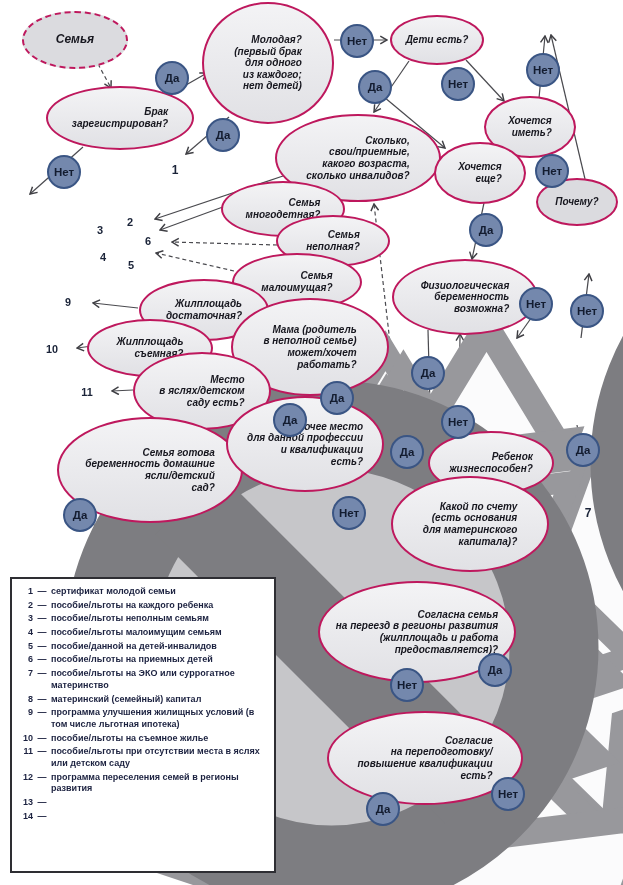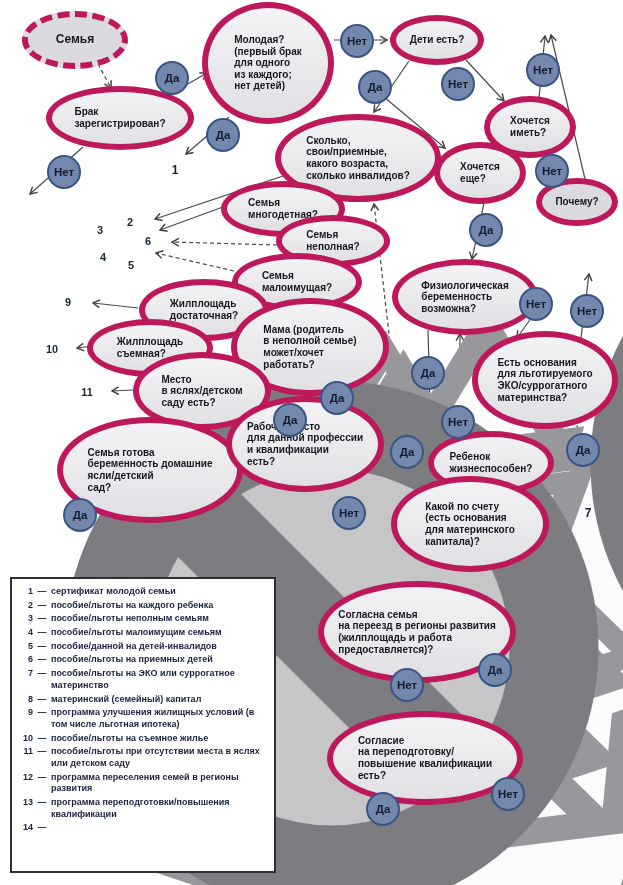--- a/index.html
+++ b/index.html
@@ -3,23 +3,23 @@
 <meta charset="utf-8">
 <style>
   html,body{margin:0;padding:0;background:#fff;}
   #stage{position:relative;width:623px;height:885px;background:#fff;overflow:hidden;
          font-family:"Liberation Sans",sans-serif;}
   #wires{position:absolute;left:0;top:0;width:623px;height:885px;}
   .ln{stroke:#4a4a4f;stroke-width:1.2;fill:none;marker-end:url(#arr);}
   .dash{stroke-dasharray:4 3;}
   .both{marker-start:url(#arrs);}
   .node{position:absolute;border-radius:50%;display:flex;align-items:center;justify-content:center;
-        text-align:left;white-space:pre-line;color:#17171f;font-weight:700;font-size:10px;line-height:1.16;
-        background:linear-gradient(180deg,#f3f3f5,#e1e1e5);border:6px solid #be185d;box-sizing:border-box;
-        padding:2px;}
+        text-align:right;white-space:pre-line;color:#17171f;font-weight:700;font-size:10px;line-height:1.16;
+        background:linear-gradient(180deg,#f3f3f5,#e1e1e5);border:2px solid #be185d;box-sizing:border-box;
+        padding:2px;font-style:italic;}
   .terminal{background:#dbdbdf;}
   .start{border-style:dashed;font-size:12px;}
   .badge{position:absolute;width:34px;height:34px;border-radius:50%;background:#7488ad;
          border:2px solid #3a5584;box-sizing:border-box;display:flex;align-items:center;justify-content:center;
          color:#131c30;font-weight:700;font-size:11.5px;}
   .star-num{font:700 12px "Liberation Sans",sans-serif;fill:#1a2338;text-anchor:middle;}
   .star-num.sm{font-size:11px;}
   #legend{position:absolute;left:10px;top:577px;width:266px;height:296px;border:2px solid #2e2e33;
           background:#fff;box-sizing:border-box;padding:7px 6px 4px 6px;overflow:hidden;}
   .lrow{display:grid;grid-template-columns:15px 12px auto;column-gap:3px;
@@ -182,24 +182,20 @@
 возможна?</div>
   <div class="node" style="left:87px;top:319px;width:126px;height:58px">Жилплощадь
 съемная?</div>
   <div class="node" style="left:231px;top:298px;width:158px;height:98px">Мама (родитель
 в неполной семье)
 может/хочет
 работать?</div>
   <div class="node" style="left:133px;top:352px;width:138px;height:78px">Место
 в яслях/детском
 саду есть?</div>
-  <div class="node" style="left:472px;top:331px;width:146px;height:98px">Есть основания
-для льготируемого
-ЭКО/суррогатного
-материнства?</div>
   <div class="node" style="left:428px;top:431px;width:126px;height:64px">Ребенок
 жизнеспособен?</div>
   <div class="node" style="left:57px;top:417px;width:186px;height:106px">Семья готова
 беременность домашние
 ясли/детский
 сад?</div>
   <div class="node" style="left:226px;top:396px;width:158px;height:96px">Рабочее место
 для данной профессии
 и квалификации
 есть?</div>
@@ -298,21 +294,20 @@
           <span class="ltext">пособие/льготы при отсутствии места в яслях или детском саду</span>
         </div>
         <div class="lrow">
           <span class="lnum">12</span>
           <span class="ldash">—</span>
           <span class="ltext">программа переселения семей в регионы развития</span>
         </div>
         <div class="lrow">
           <span class="lnum">13</span>
           <span class="ldash">—</span>
-          <span class="ltext">программа переподготовки/повышения квалификации</span>
         </div>
         <div class="lrow">
           <span class="lnum">14</span>
           <span class="ldash">—</span>
         </div>
       </div>
   </div>
 
 </div>
 

